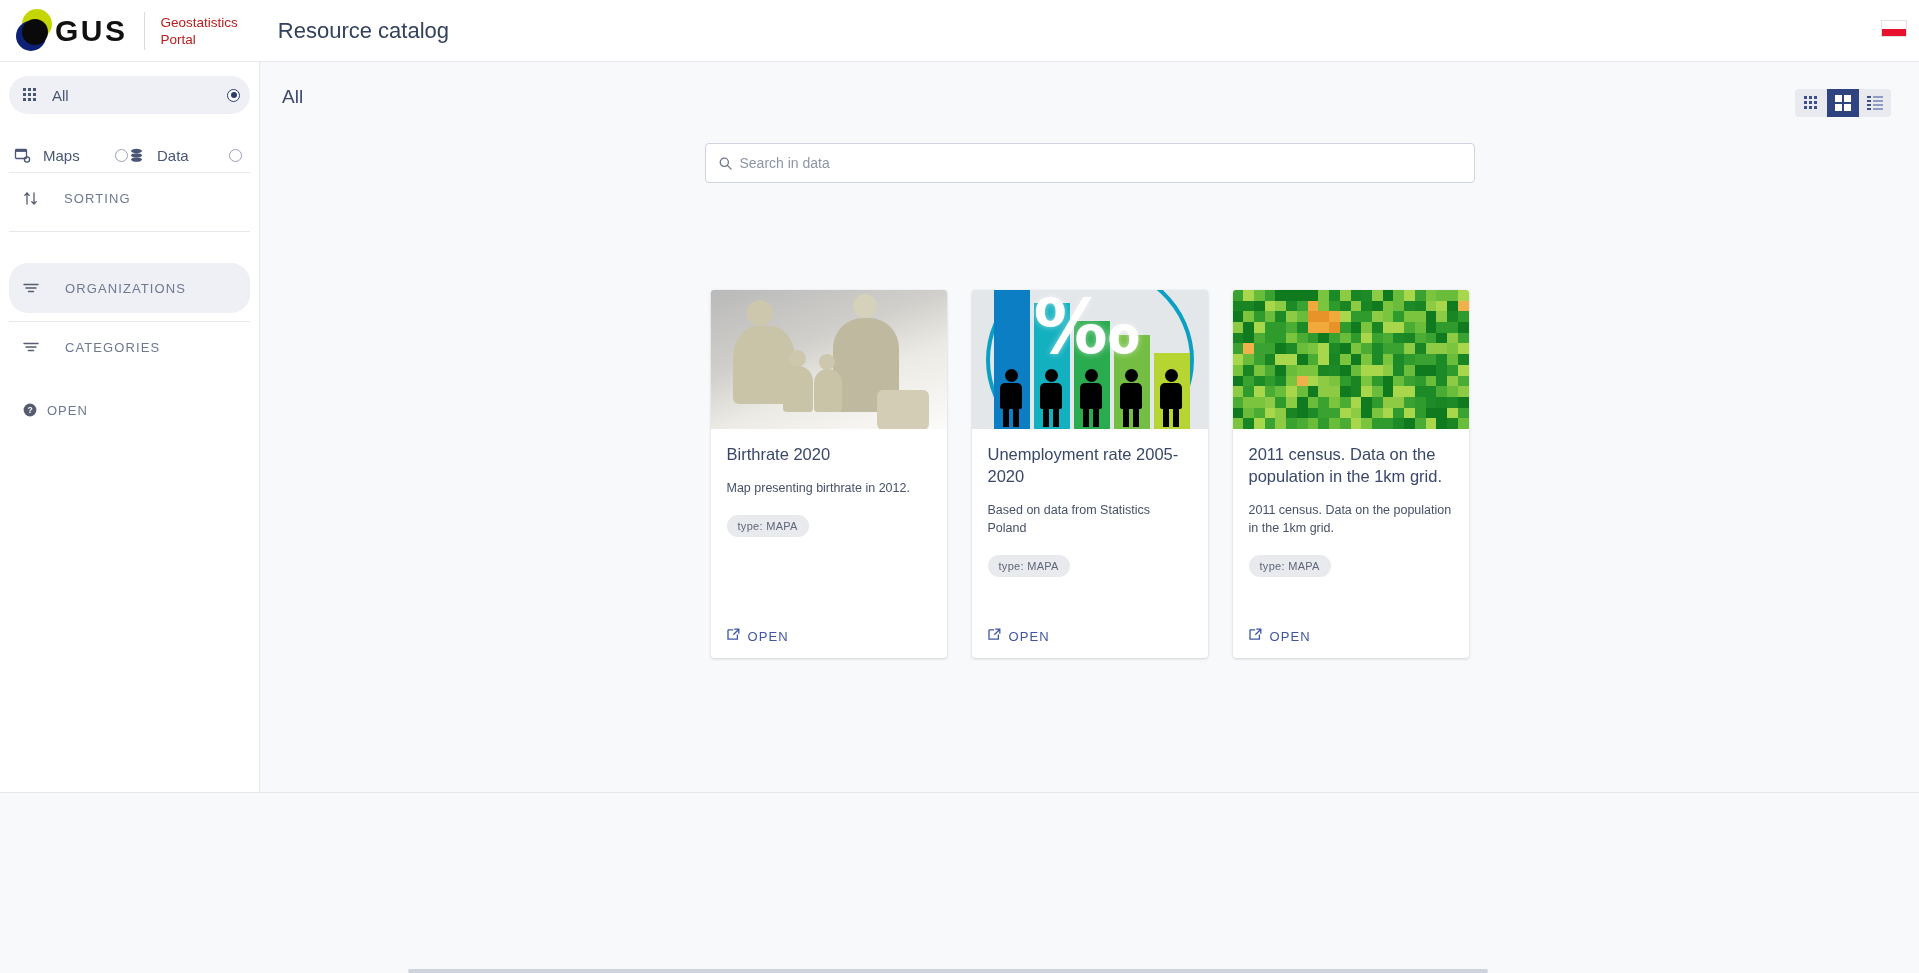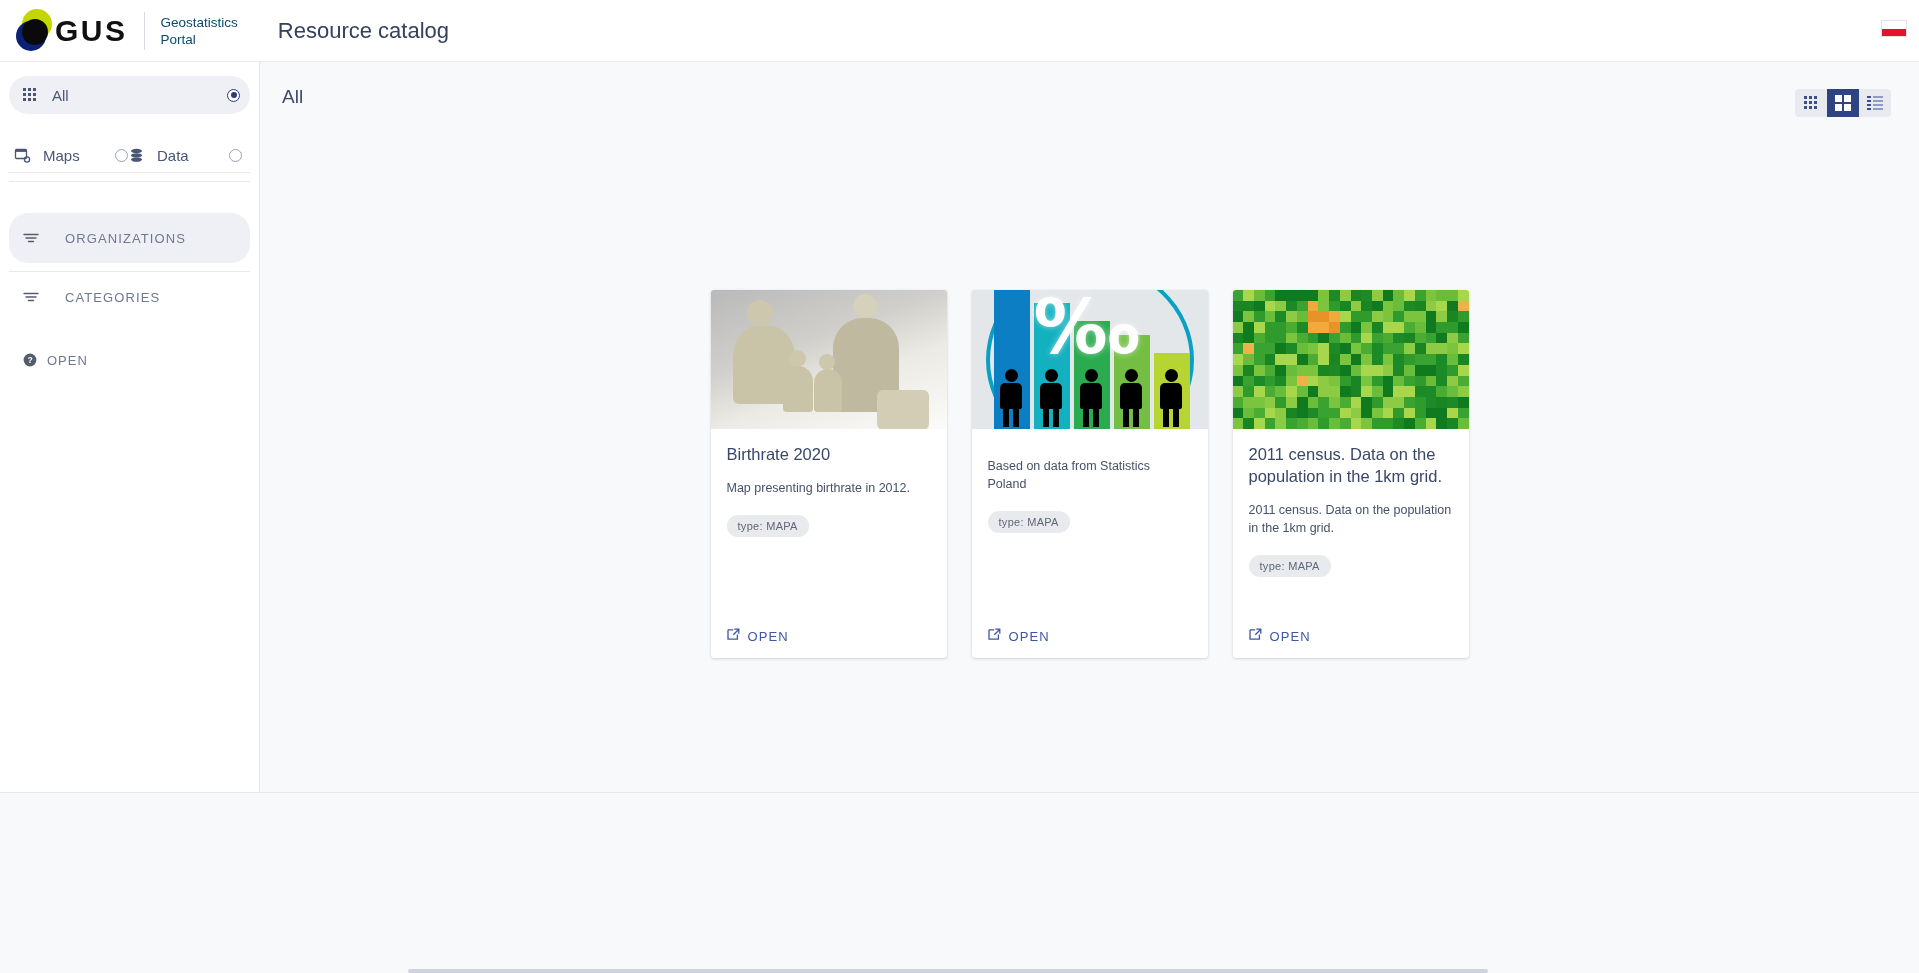--- a/index.html
+++ b/index.html
@@ -29,21 +29,21 @@
   .gus-mark .c2 { width: 30px; height: 30px; left: 2px; top: 13px; background: #0c2074; }
   .gus-mark .c3 { width: 26px; height: 26px; left: 8px; top: 11px; background: #0a0a0a; }
   .gus-text {
     font-size: 30px; font-weight: bold; letter-spacing: 2.5px;
     color: #111; margin-left: -1px; line-height: 1;
   }
   .hdr-divider {
     width: 1px; height: 38px; background: #d9dbe2; margin: 0 16px;
   }
   .hdr-sub {
-    font-size: 13.5px; line-height: 17px; color: #0c4a6e;
+    font-size: 13.5px; line-height: 17px; color: #b91c1c;
   }
   .hdr-title {
     font-size: 22px; color: #33405e; margin-left: 40px; font-weight: normal;
   }
   .lang-flag {
     position: absolute; right: 12px; top: 20px;
     width: 26px; height: 17px;
     border: 1px solid #e2e2e2;
   }
   .lang-flag .top { height: 50%; background: #ffffff; }
@@ -296,20 +296,29 @@
           </svg>
       </span>
       <span class="label">Data</span>
       <span class="radio"></span>
     </div>
   </div>
 
 
   <div class="sep"></div>
 
+  <div class="filter-row">
+    <span class="ico">
+      <svg width="15" height="15" viewBox="0 0 15 15">
+          <path d="M4 13V2M4 2L1.8 4.4M4 2l2.2 2.4" stroke="#555c6e" stroke-width="1.3" fill="none" stroke-linecap="round"></path>
+          <path d="M11 2v11M11 13l-2.2-2.4M11 13l2.2-2.4" stroke="#555c6e" stroke-width="1.3" fill="none" stroke-linecap="round"></path>
+        </svg>
+    </span>
+    <span class="label">SORTING</span>
+  </div>
 
   <div class="sep"></div>
 
   <div class="filter-row hovered">
     <span class="ico">
       <svg width="16" height="12" viewBox="0 0 16 12">
           <path d="M1 2.5h14M3 6h10M5.5 9.5h5" stroke="#555c6e" stroke-width="1.4" stroke-linecap="round"></path>
         </svg>
     </span>
     <span class="label">ORGANIZATIONS</span>
@@ -375,20 +384,29 @@
             <i></i>
             <i></i>
             <i></i>
             <i></i>
           </span>
       </span>
     </div>
   </div>
 
   <div class="search-wrap">
+    <div class="search-box">
+      <span class="mag">
+        <svg width="13" height="13" viewBox="0 0 13 13">
+            <circle cx="5.3" cy="5.3" r="4.1" fill="none" stroke="#6d7486" stroke-width="1.3"></circle>
+            <path d="M8.4 8.4l3.7 3.7" stroke="#6d7486" stroke-width="1.3" stroke-linecap="round"></path>
+          </svg>
+      </span>
+      <input class="search-input" type="text" placeholder="Search in data" style="">
+    </div>
   </div>
 
   <div class="cards">
 
     <div class="card">
       <div class="thumb thumb-family">
         <span class="head" style="left:36px;top:10px;width:26px;height:26px;"></span>
         <span class="fig" style="left:22px;top:36px;width:62px;height:78px;border-radius:40% 40% 6px 6px;"></span>
         <span class="head" style="left:142px;top:4px;width:24px;height:24px;background:#d5d1bb;"></span>
         <span class="fig" style="left:122px;top:28px;width:66px;height:94px;background:#bfb9a0;border-radius:30px 30px 8px 8px;"></span>
@@ -448,20 +466,21 @@
             <i class="p-l2"></i>
           </span>
         <span class="person" style="left:184px;">
             <i class="p-head"></i>
             <i class="p-body"></i>
             <i class="p-l1"></i>
             <i class="p-l2"></i>
           </span>
       </div>
       <div class="card-body">
+        <h3 class="card-title">Unemployment rate 2005-2020</h3>
         <div class="card-desc">Based on data from Statistics Poland</div>
         <span class="tag">type: MAPA</span>
       </div>
       <a class="open-link">
         <span>
           <svg width="13" height="13" viewBox="0 0 13 13">
               <path d="M1 1.8h5.2M1 1.8v9.4h9.4V6.4" fill="none" stroke="#3f56a5" stroke-width="1.3"></path>
               <path d="M7.3 1.2h4.5v4.5M11.6 1.5L6.3 6.8" fill="none" stroke="#3f56a5" stroke-width="1.3"></path>
             </svg>
         </span>

